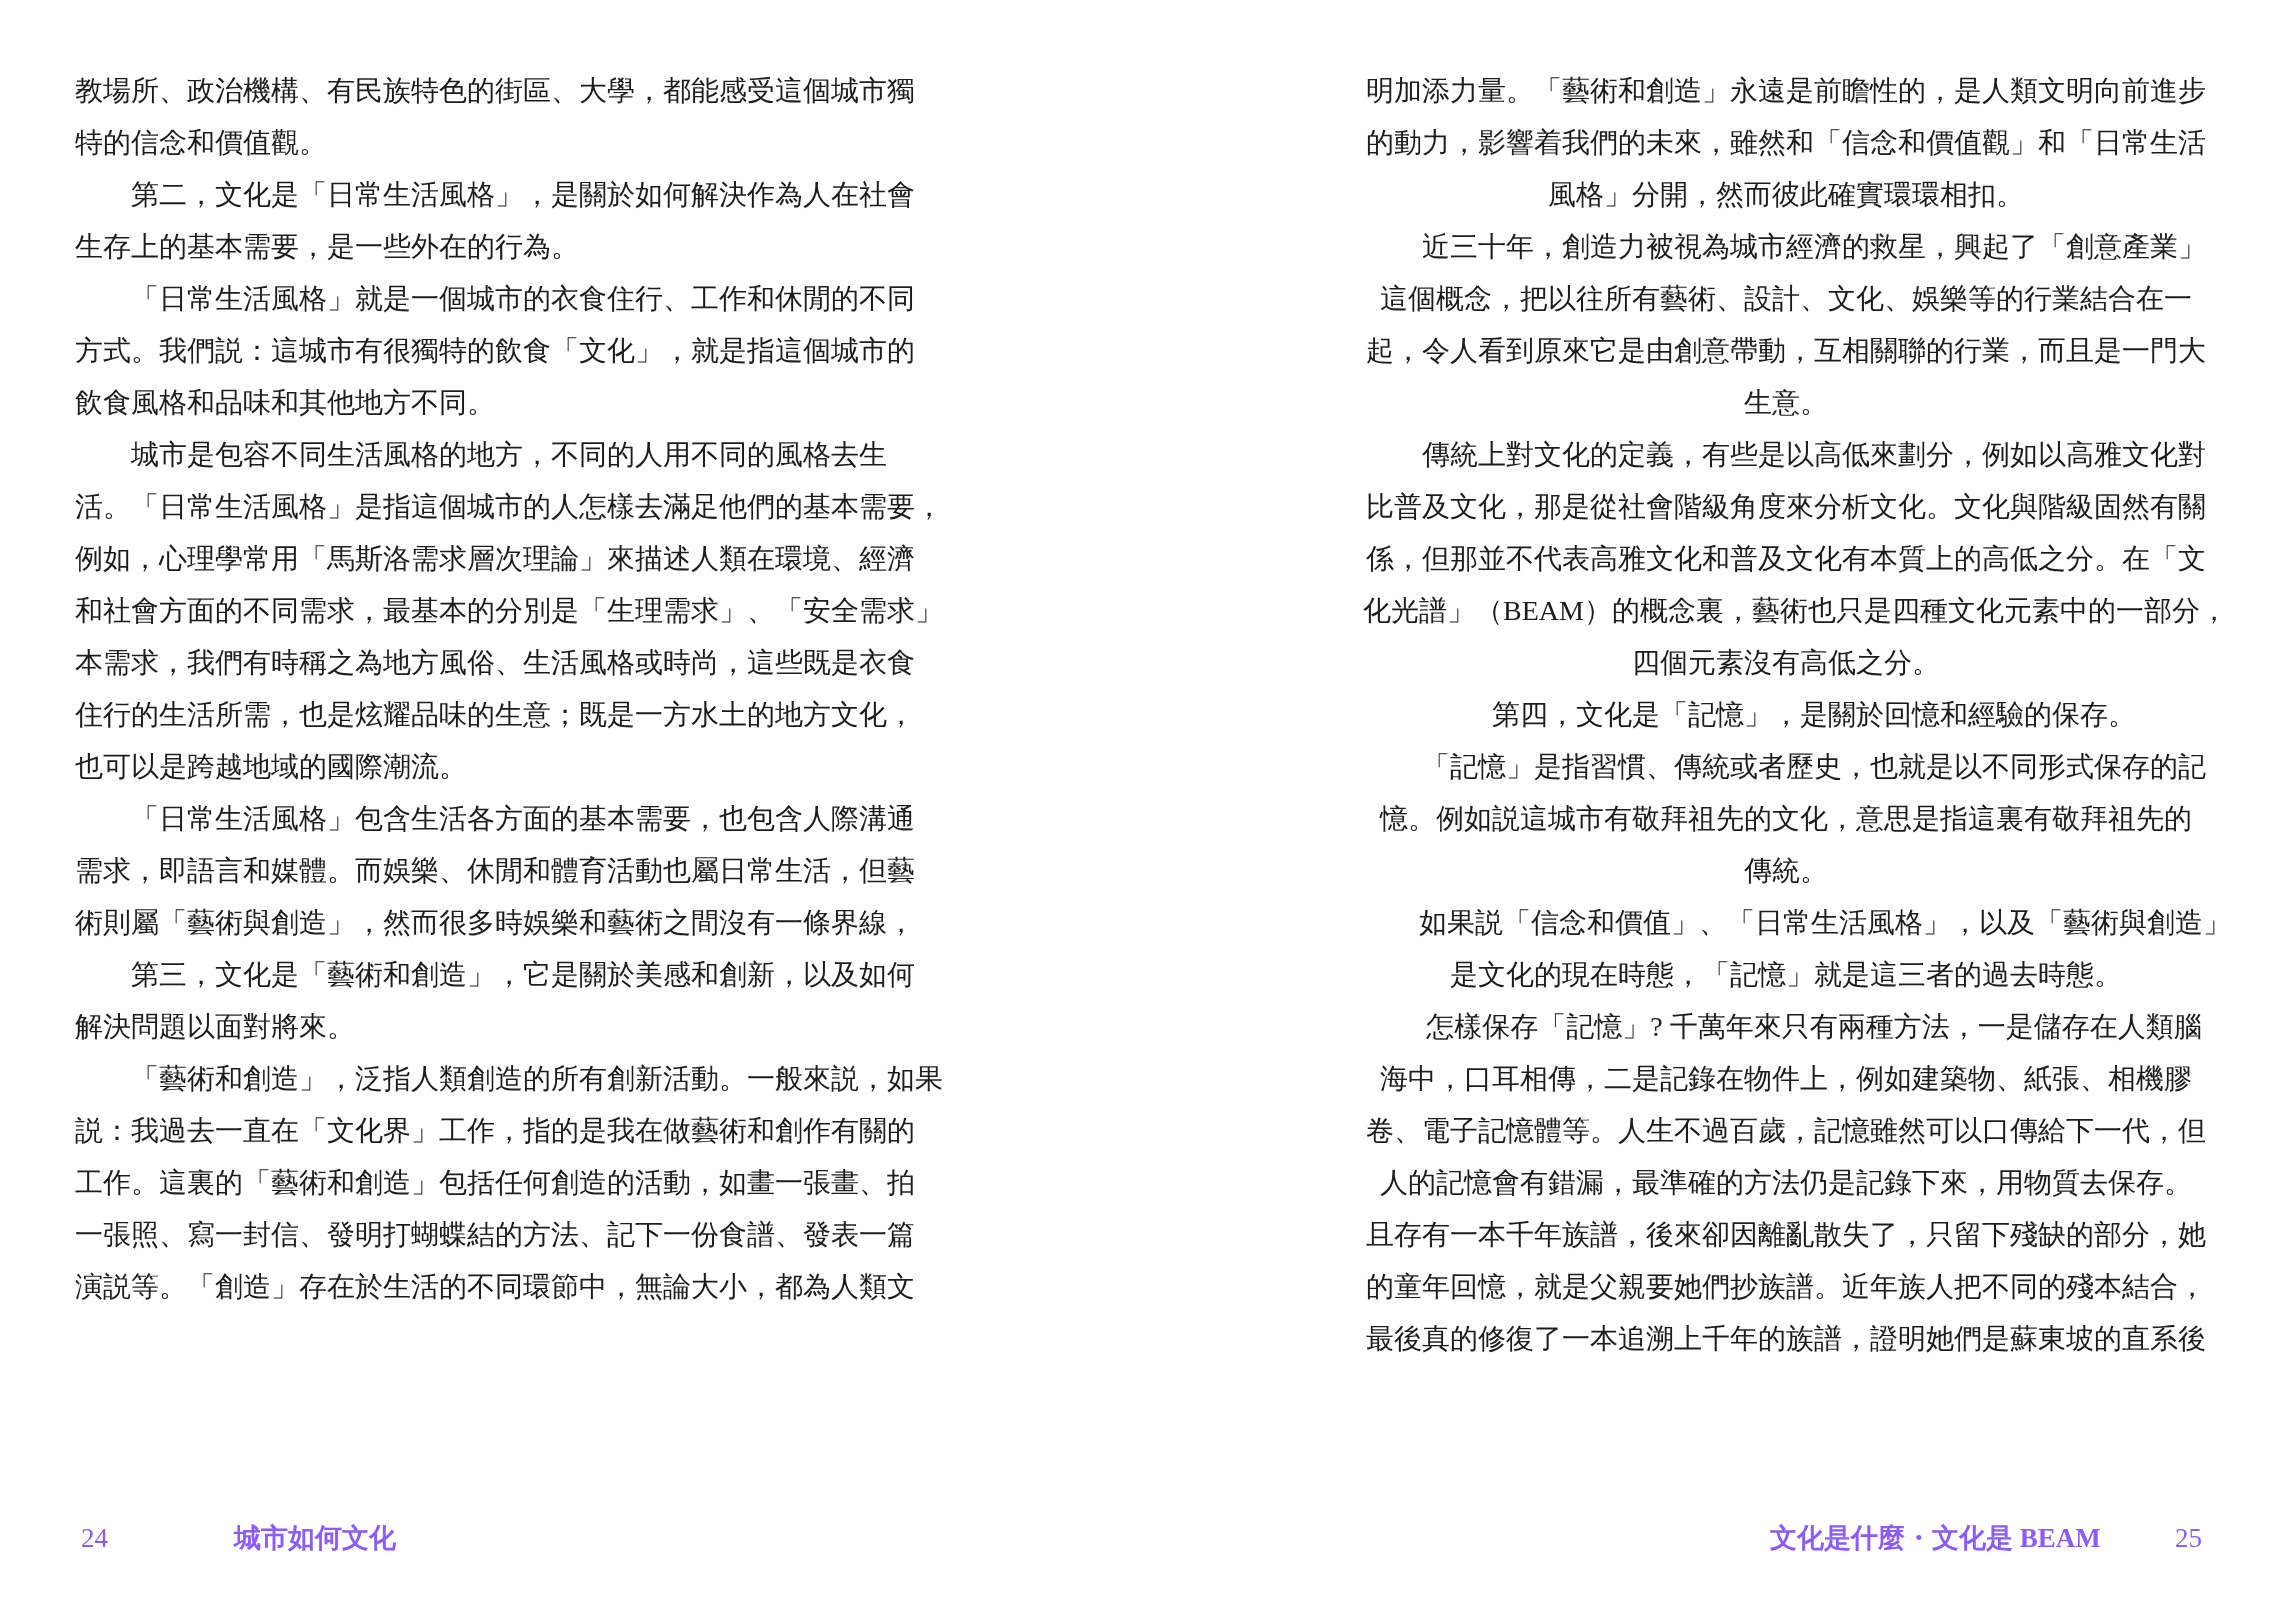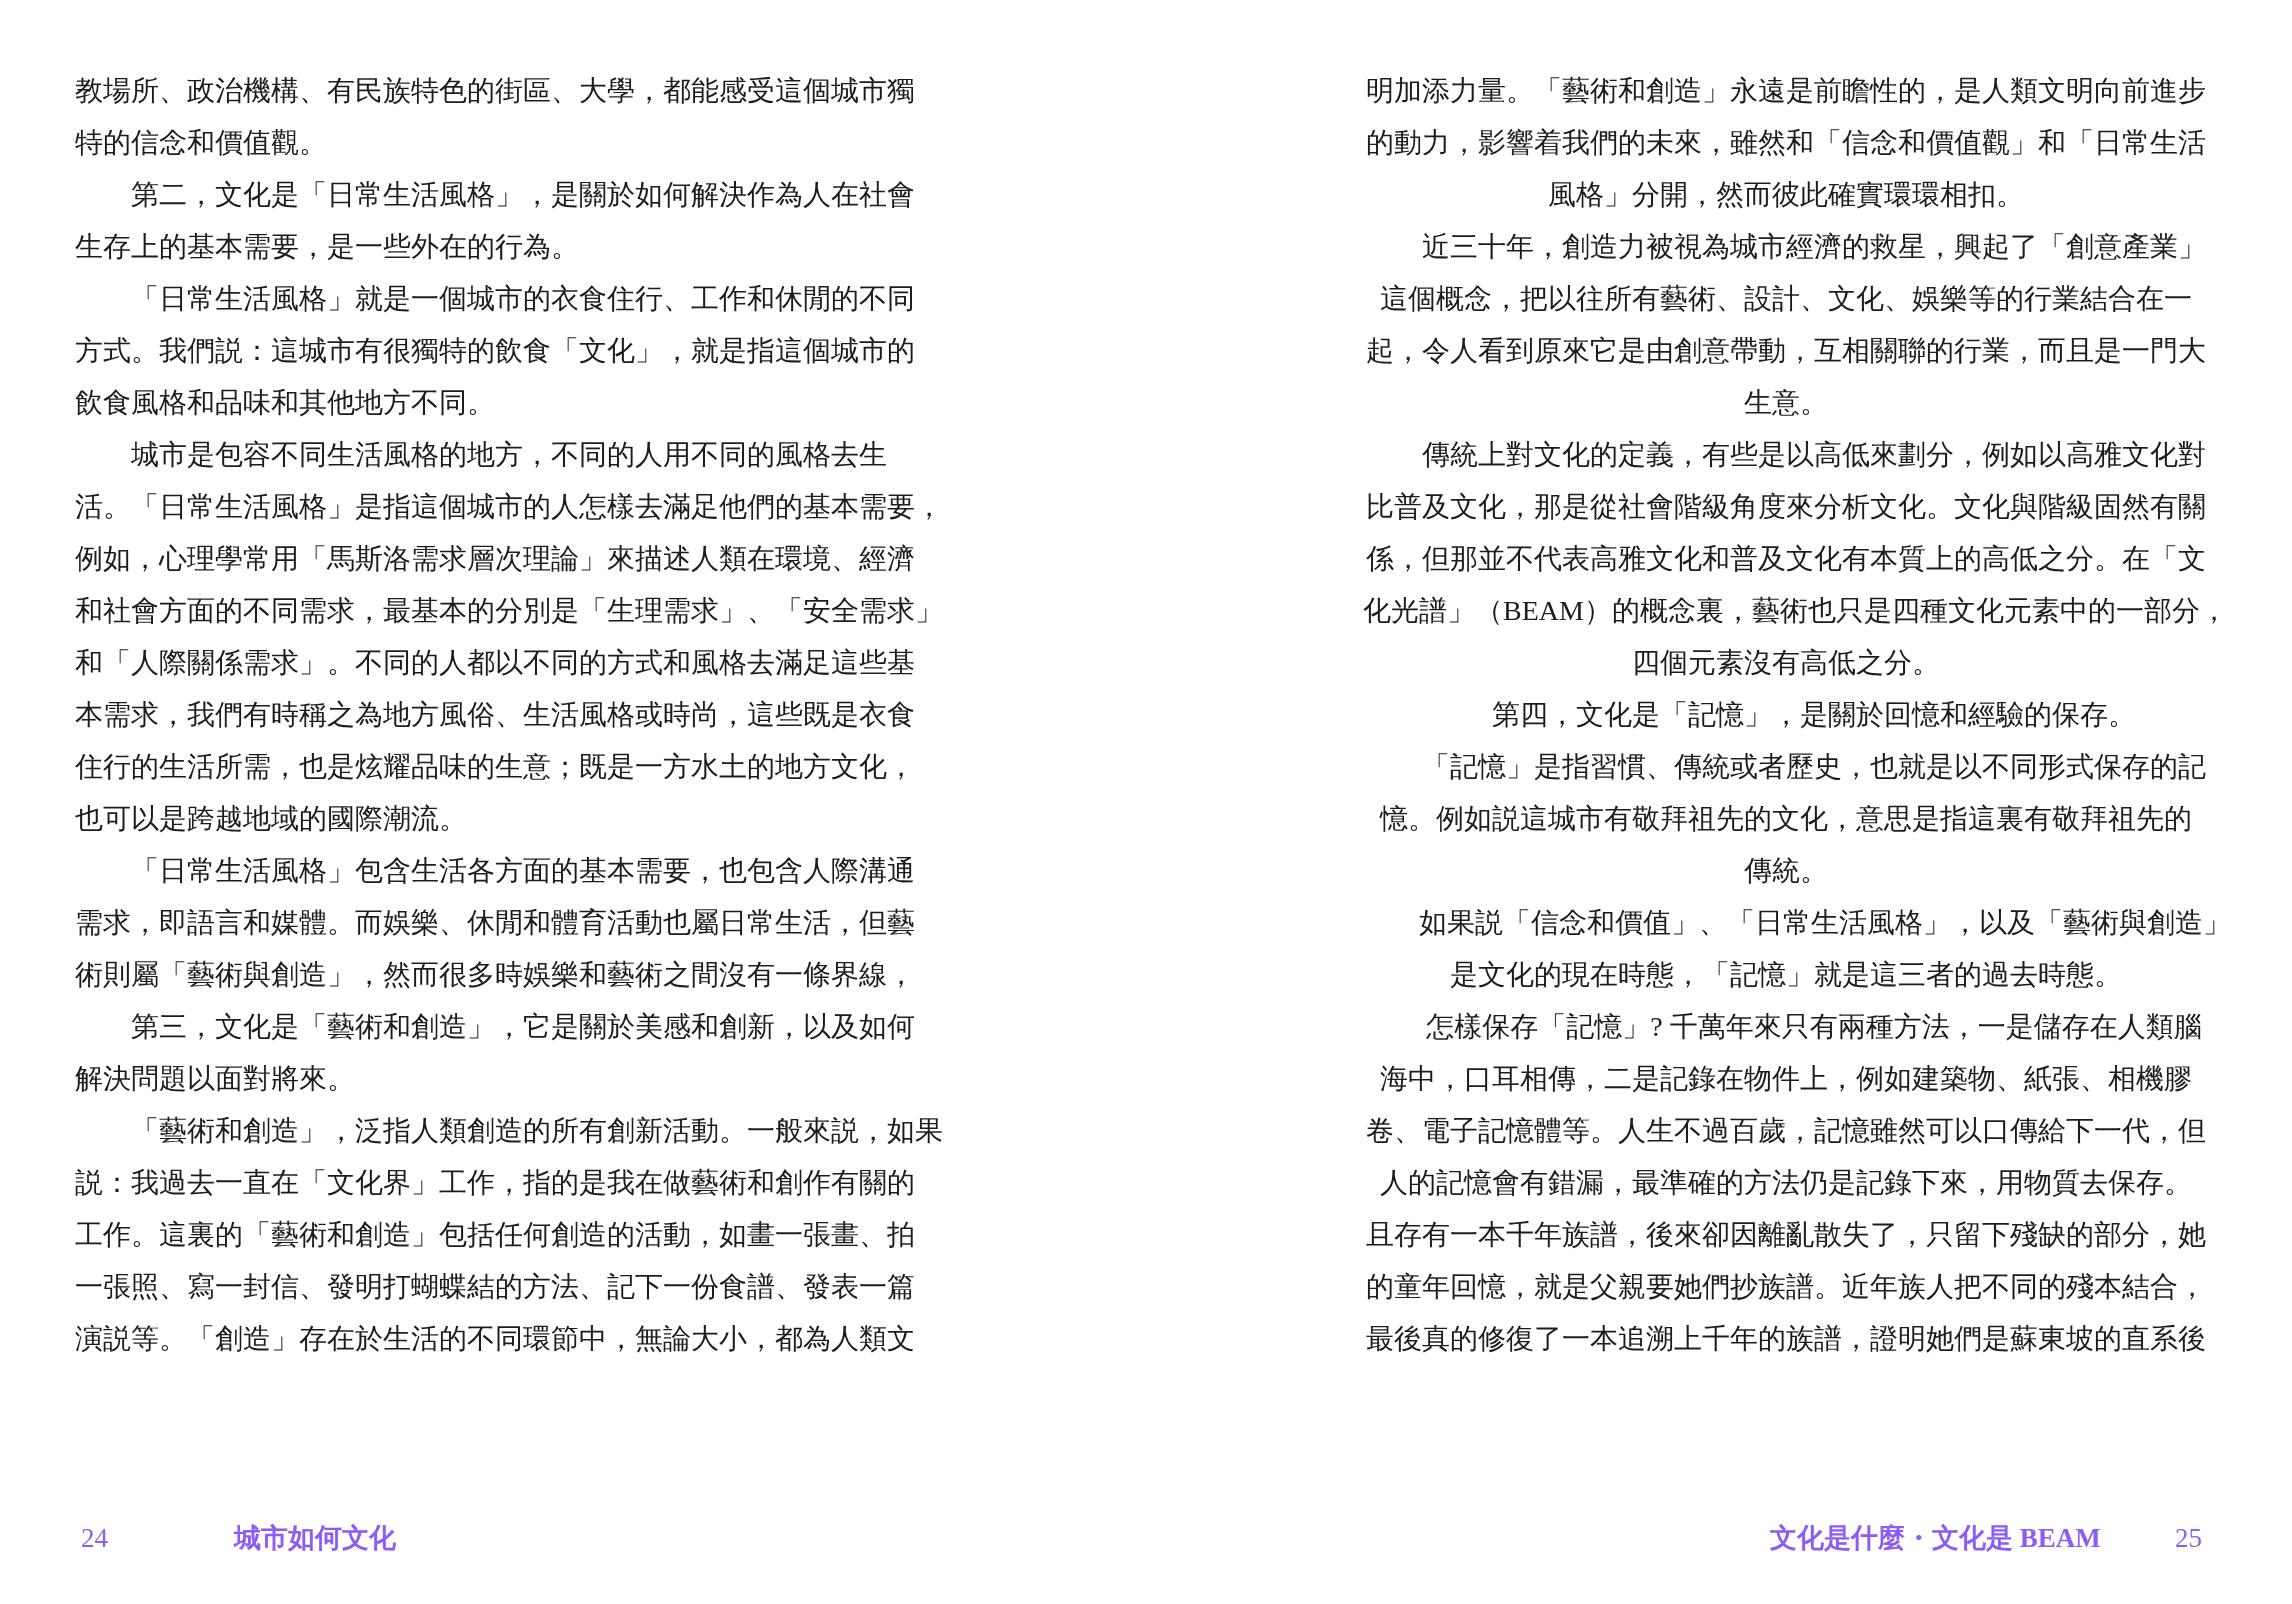--- a/index.html
+++ b/index.html
@@ -60,21 +60,20 @@
         <div class="text-line">特的信念和價值觀。</div>
         <div class="text-line">　　第二，文化是「日常生活風格」，是關於如何解決作為人在社會</div>
         <div class="text-line">生存上的基本需要，是一些外在的行為。</div>
         <div class="text-line">　　「日常生活風格」就是一個城市的衣食住行、工作和休閒的不同</div>
         <div class="text-line">方式。我們説：這城市有很獨特的飲食「文化」，就是指這個城市的</div>
         <div class="text-line">飲食風格和品味和其他地方不同。</div>
         <div class="text-line">　　城市是包容不同生活風格的地方，不同的人用不同的風格去生</div>
         <div class="text-line">活。「日常生活風格」是指這個城市的人怎樣去滿足他們的基本需要，</div>
         <div class="text-line">例如，心理學常用「馬斯洛需求層次理論」來描述人類在環境、經濟</div>
         <div class="text-line">和社會方面的不同需求，最基本的分別是「生理需求」、「安全需求」</div>
-        <div class="text-line">和「人際關係需求」。不同的人都以不同的方式和風格去滿足這些基</div>
         <div class="text-line">本需求，我們有時稱之為地方風俗、生活風格或時尚，這些既是衣食</div>
         <div class="text-line">住行的生活所需，也是炫耀品味的生意；既是一方水土的地方文化，</div>
         <div class="text-line">也可以是跨越地域的國際潮流。</div>
         <div class="text-line">　　「日常生活風格」包含生活各方面的基本需要，也包含人際溝通</div>
         <div class="text-line">需求，即語言和媒體。而娛樂、休閒和體育活動也屬日常生活，但藝</div>
         <div class="text-line">術則屬「藝術與創造」，然而很多時娛樂和藝術之間沒有一條界線，</div>
         <div class="text-line">　　第三，文化是「藝術和創造」，它是關於美感和創新，以及如何</div>
         <div class="text-line">解決問題以面對將來。</div>
         <div class="text-line">　　「藝術和創造」，泛指人類創造的所有創新活動。一般來説，如果</div>
         <div class="text-line">説：我過去一直在「文化界」工作，指的是我在做藝術和創作有關的</div>

